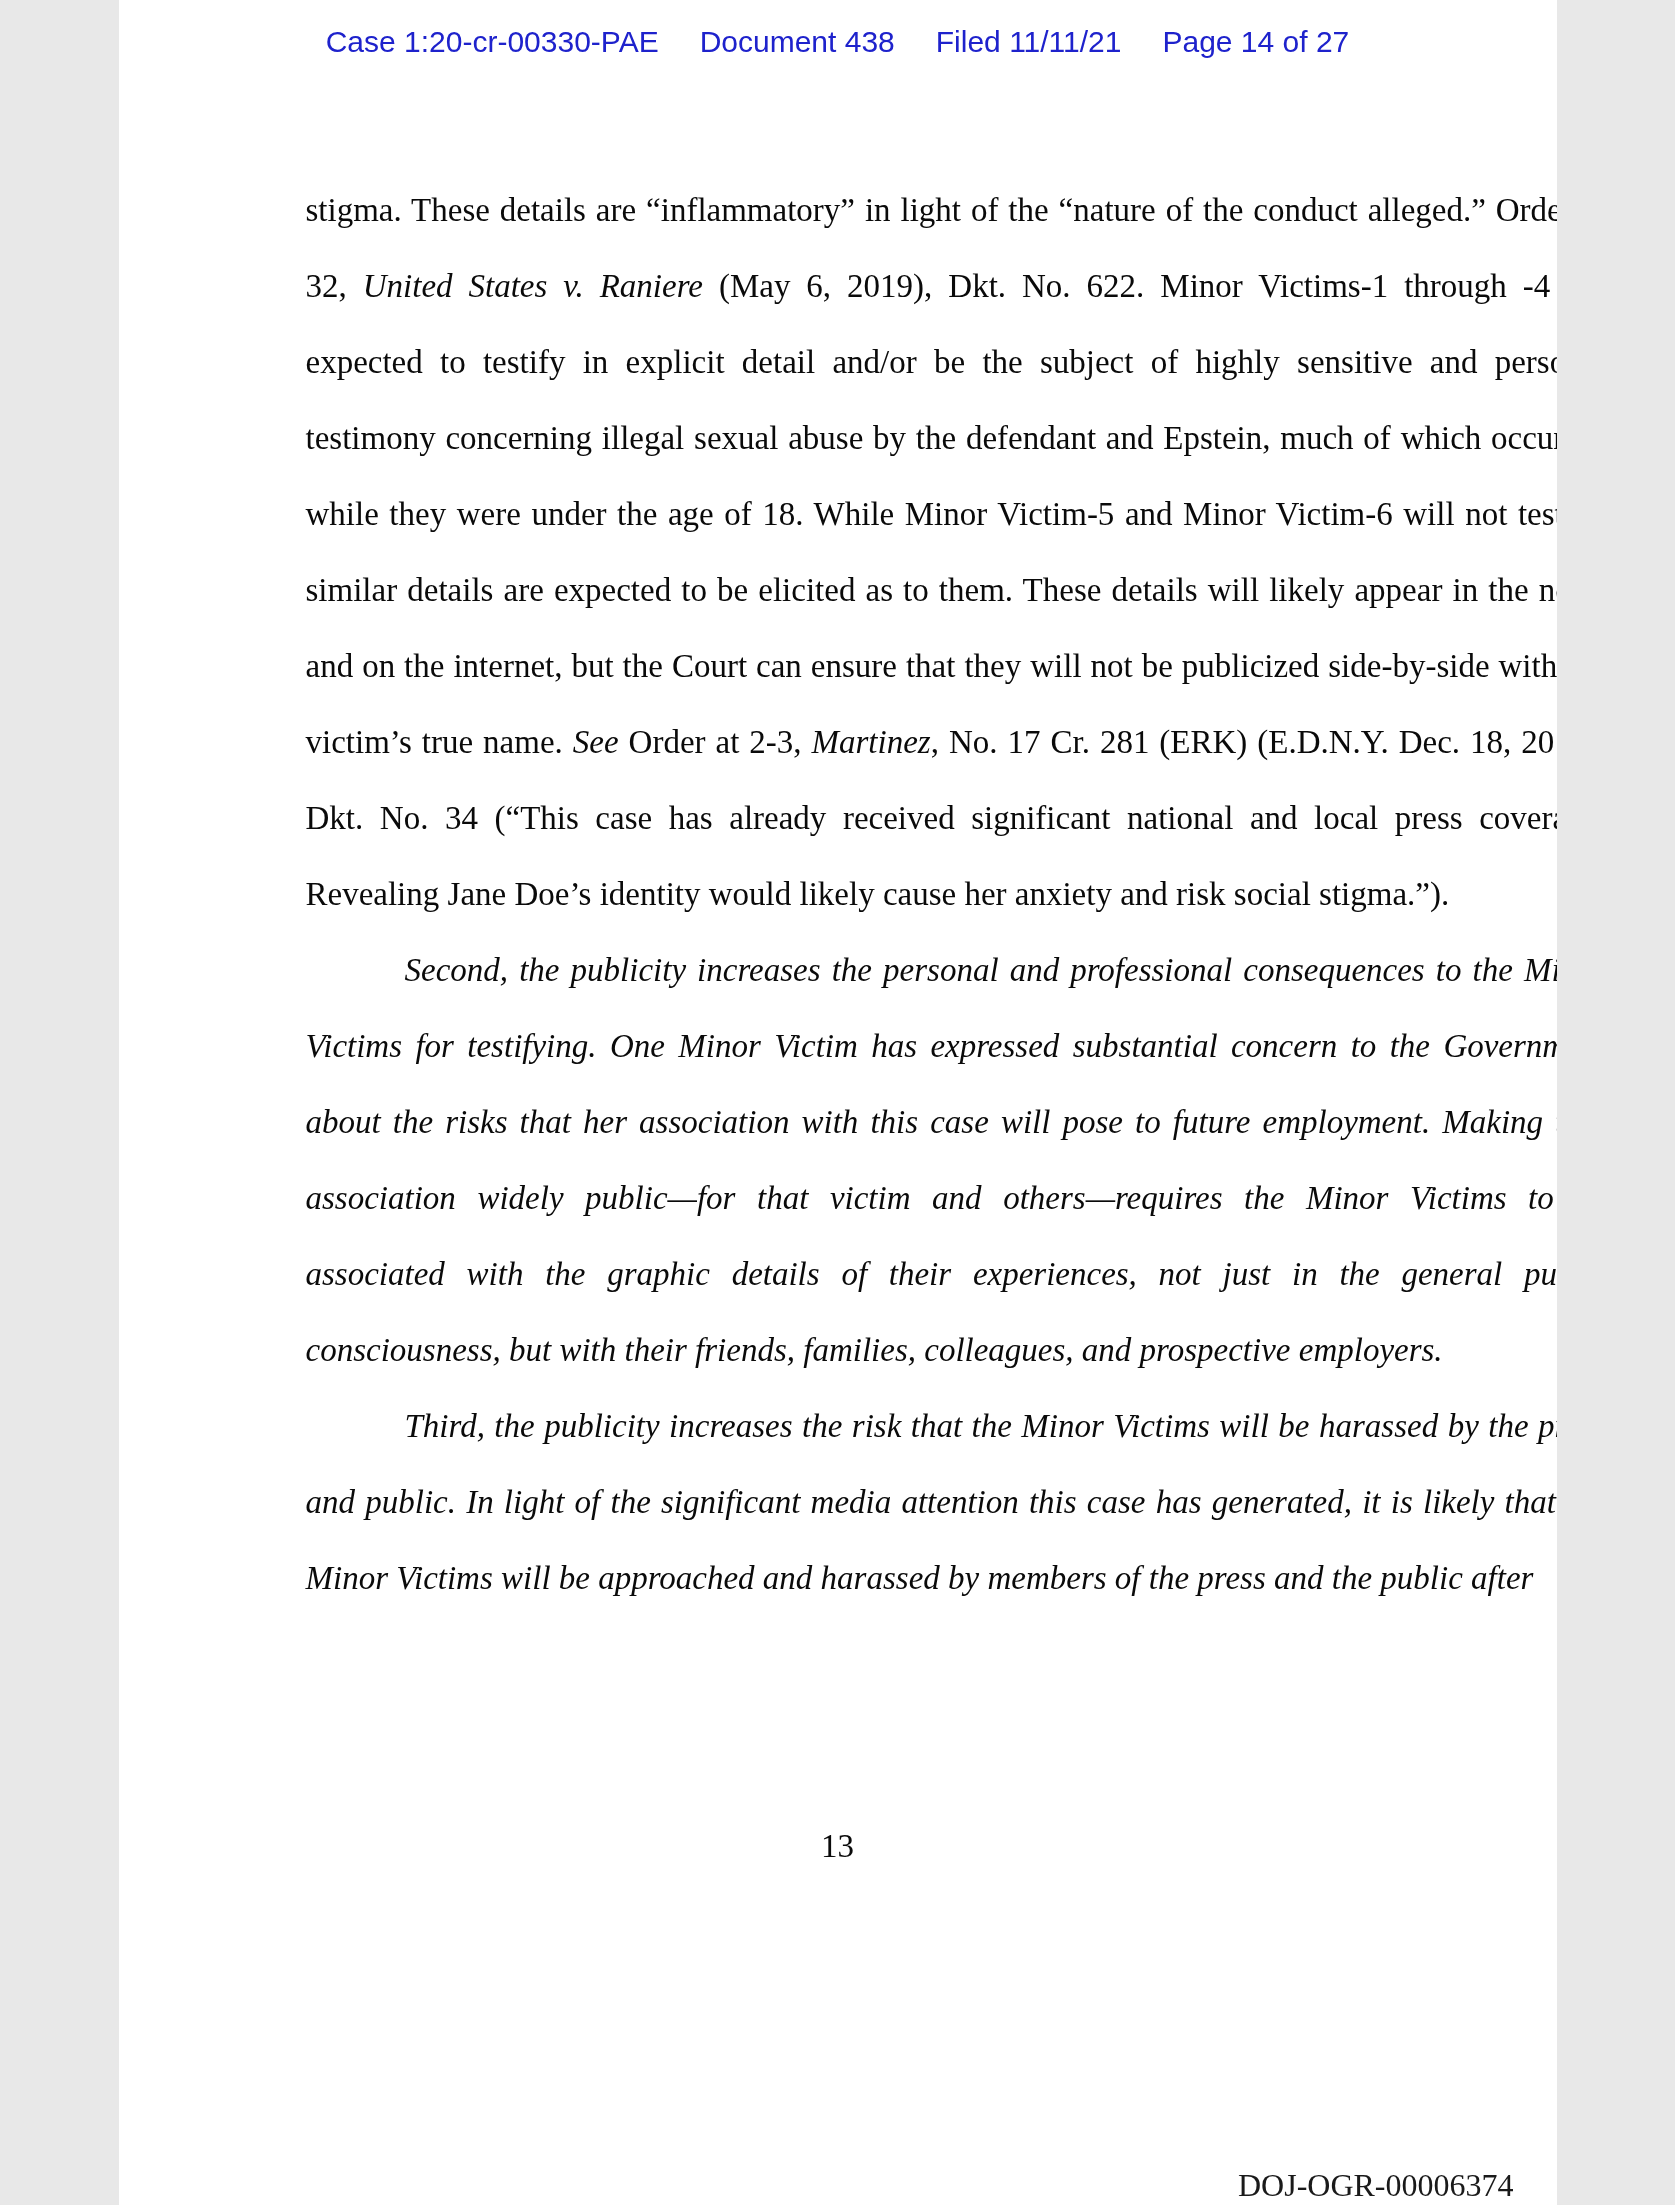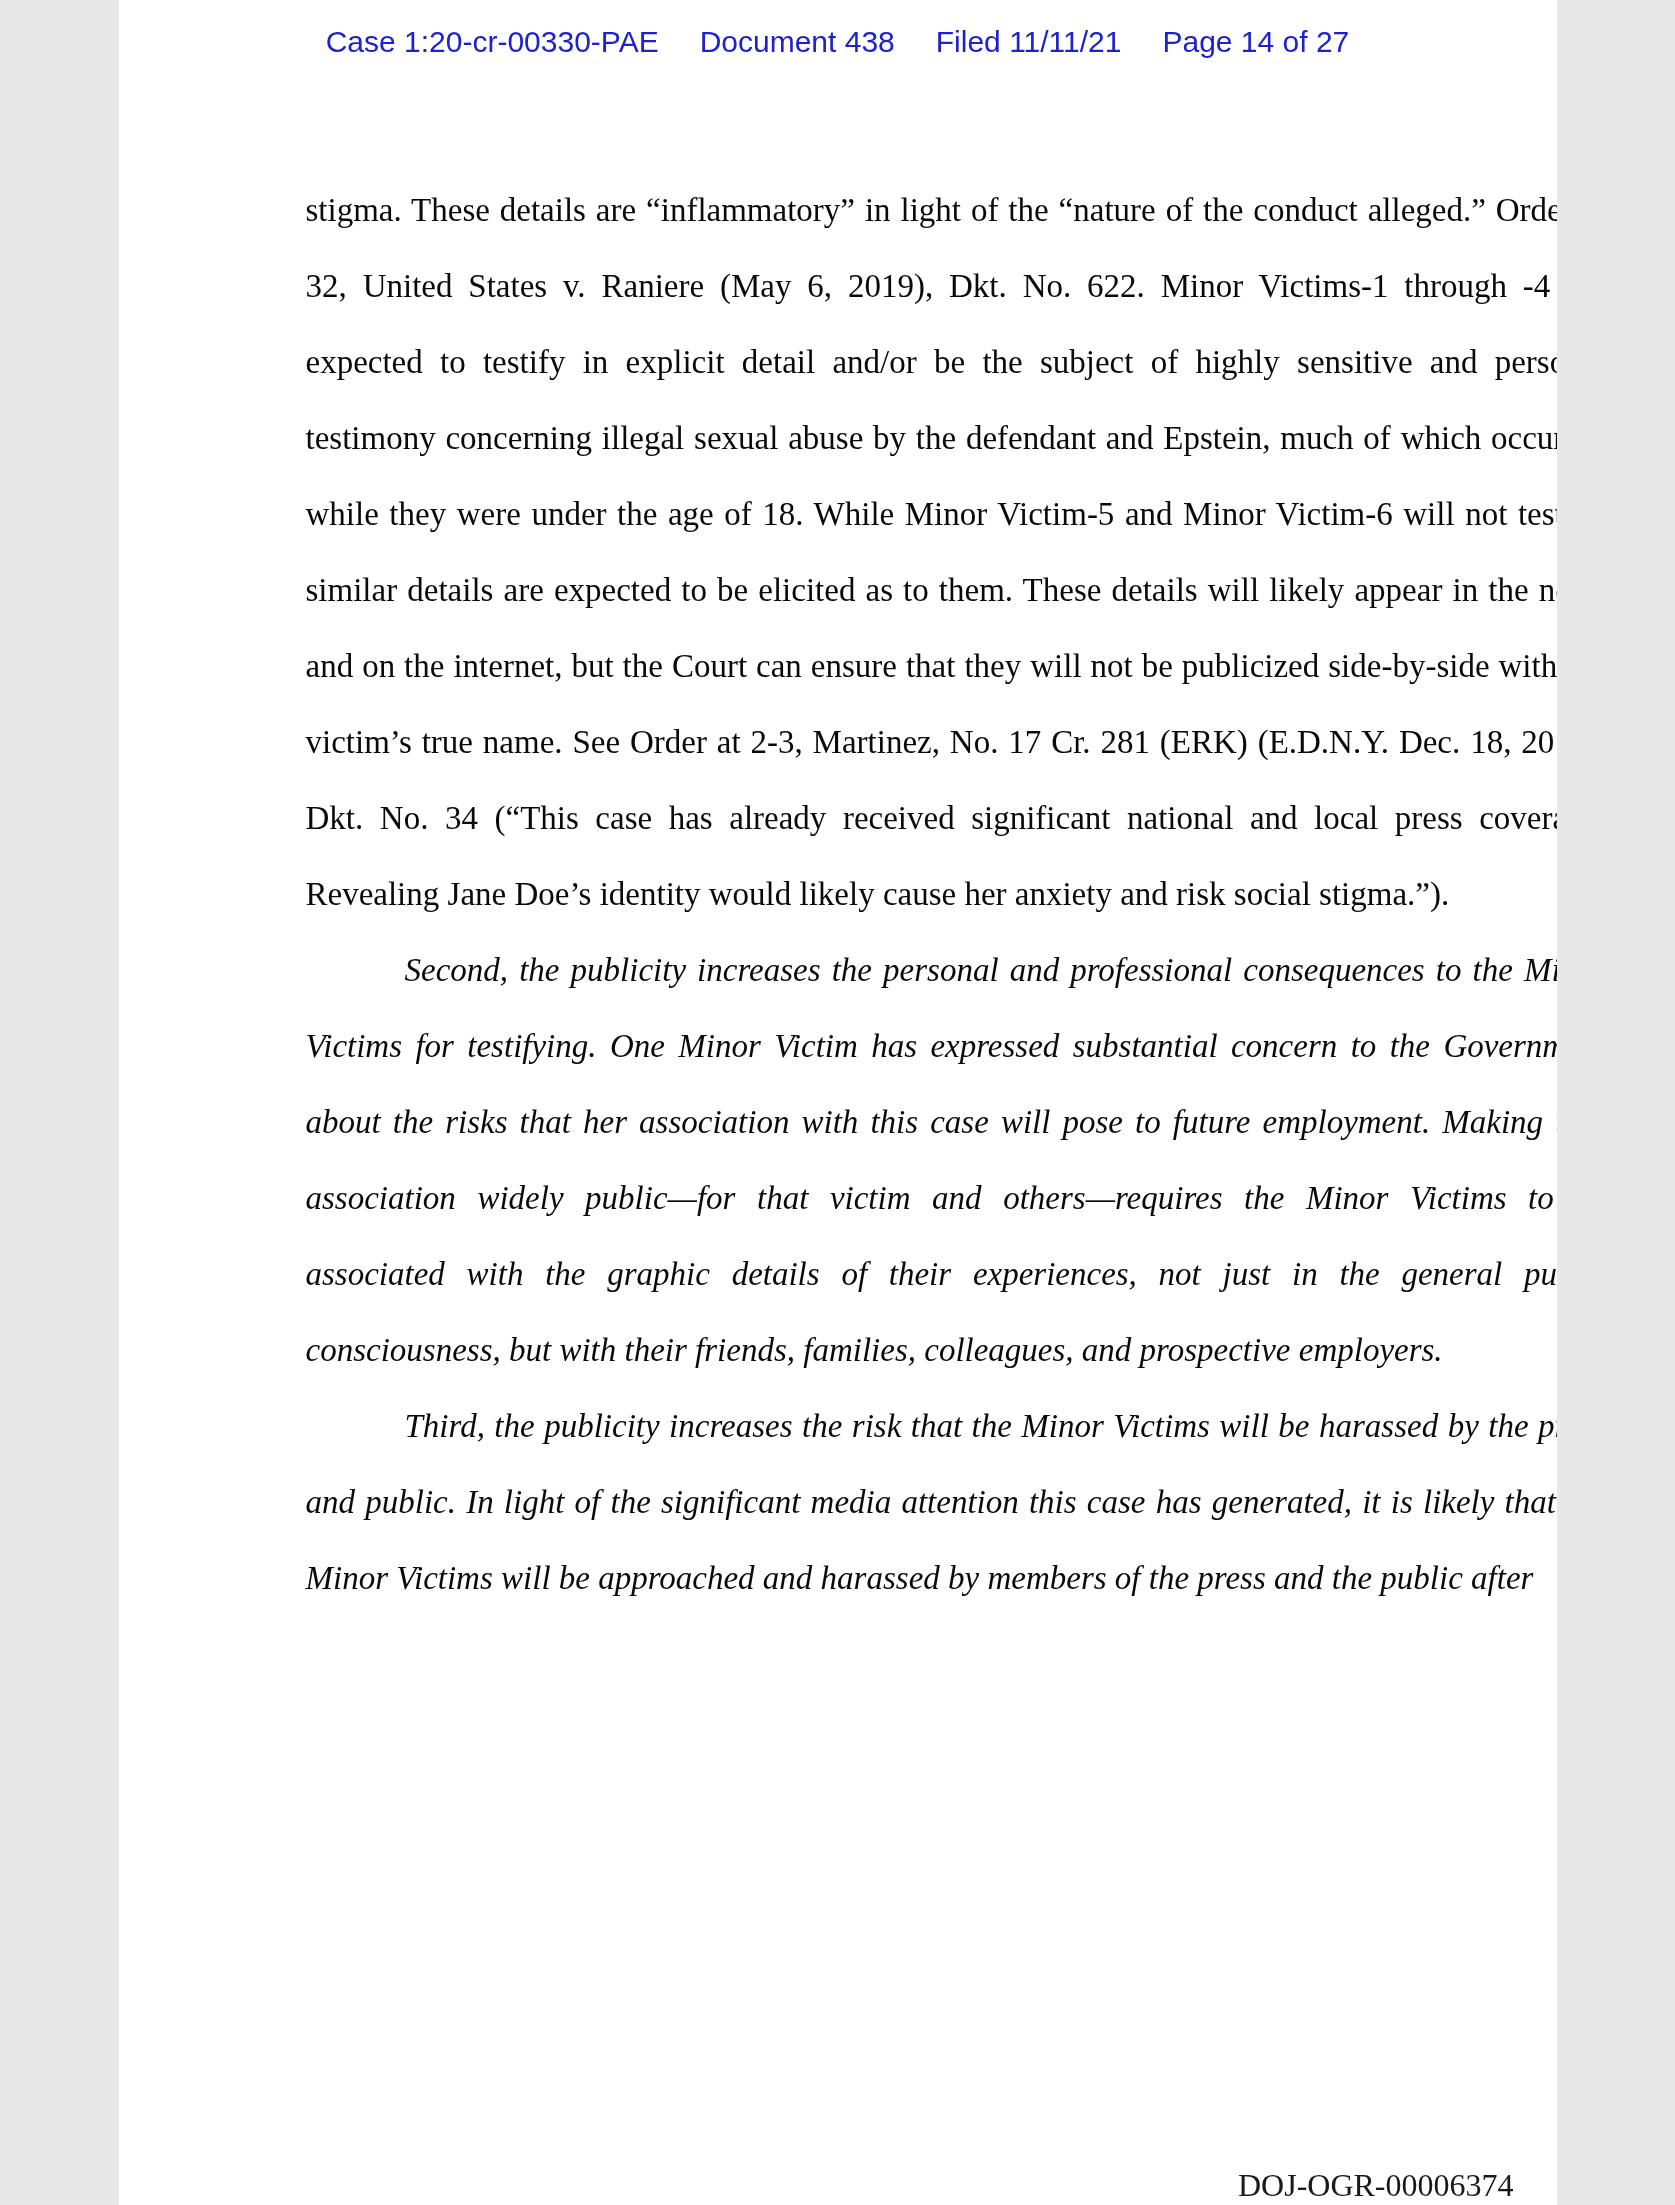--- a/index.html
+++ b/index.html
@@ -29,21 +29,21 @@
     position: absolute;
     top: 172px;
     left: 187px;
     width: 1301px;
     font-size: 33px;
     line-height: 76px;
     text-align: justify;
   }
   .para { margin: 0; }
   .para.indent { text-indent: 99px; font-style: italic; }
-  .italic { }
+  .italic { font-style: italic; }
   .page-number {
     position: absolute;
     top: 1828px;
     left: 0;
     width: 100%;
     text-align: center;
     font-size: 33px;
   }
   .bates-stamp {
     position: absolute;
@@ -66,17 +66,18 @@
     <span>Filed 11/11/21</span>
     <span>Page 14 of 27</span>
   </div>
 
   <div class="doc-body">
       <p class="para"><span>stigma.  These details are “inflammatory” in light of the “nature of the conduct alleged.”  Order at 32, </span><span class="italic">United States v. Raniere</span><span> (May 6, 2019), Dkt. No. 622.  Minor Victims-1 through -4 are expected to testify in explicit detail and/or be the subject of highly sensitive and personal testimony concerning illegal sexual abuse by the defendant and Epstein, much of which occurred while they were under the age of 18.  While Minor Victim-5 and Minor Victim-6 will not testify, similar details are expected to be elicited as to them.  These details will likely appear in the news and on the internet, but the Court can ensure that they will not be publicized side-by-side with the victim’s true name.  </span><span class="italic">See</span><span> Order at 2-3, </span><span class="italic">Martinez</span><span>, No. 17 Cr. 281 (ERK) (E.D.N.Y. Dec. 18, 2017), Dkt. No. 34 (“This case has already received significant national and local press coverage.  Revealing Jane Doe’s identity would likely cause her anxiety and risk social stigma.”).</span></p>
       <p class="para indent"><span>Second, the publicity increases the personal and professional consequences to the Minor Victims for testifying.  One Minor Victim has expressed substantial concern to the Government about the risks that her association with this case will pose to future employment.  Making that association widely public—for that victim and others—requires the Minor Victims to be associated with the graphic details of their experiences, not just in the general public consciousness, but with their friends, families, colleagues, and prospective employers.</span></p>
       <p class="para indent"><span>Third, the publicity increases the risk that the Minor Victims will be harassed by the press and public.  In light of the significant media attention this case has generated, it is likely that the Minor Victims will be approached and harassed by members of the press and the public after</span></p>
     </div>
 
+  <div class="page-number">13</div>
 
   <div class="bates-stamp">DOJ-OGR-00006374</div>
 
 </div>
 
 
 </body></html>

